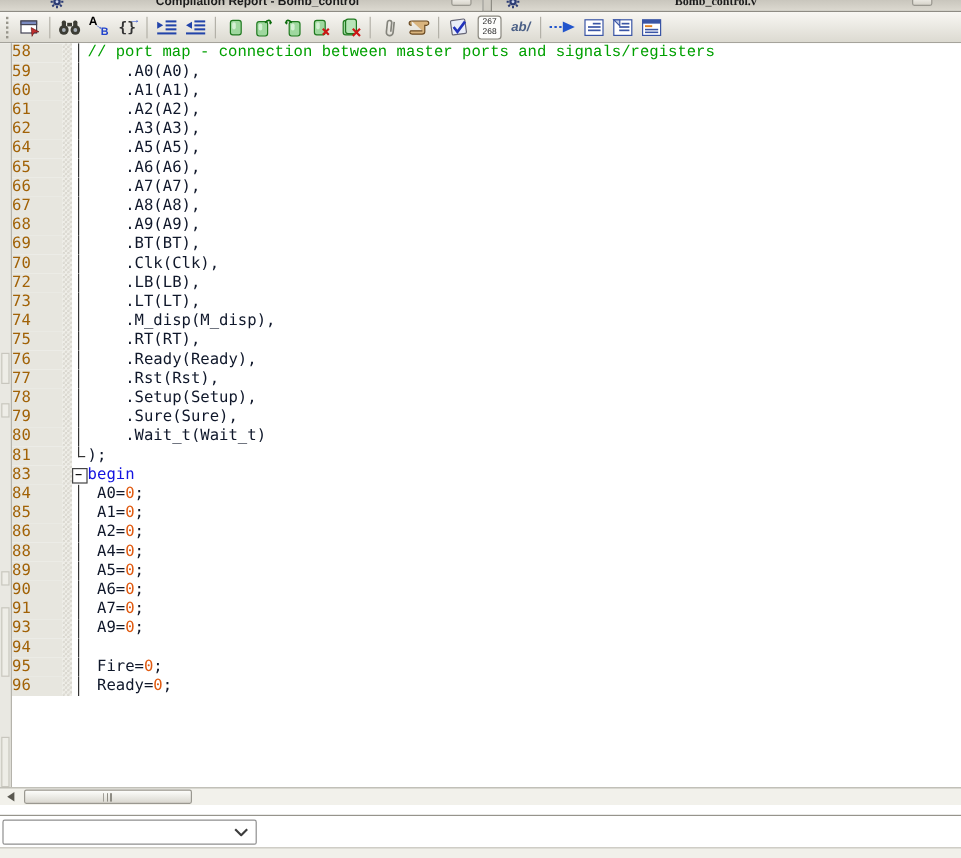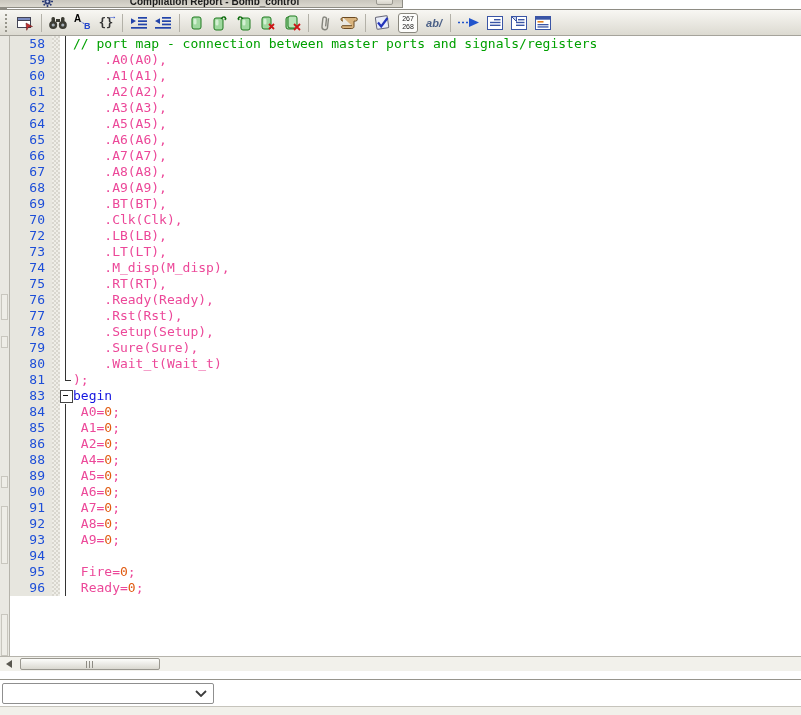--- a/index.html
+++ b/index.html
@@ -5,21 +5,21 @@
   * { box-sizing: border-box; margin: 0; padding: 0; }
   body {
     width: 801px; height: 715px; position: relative; overflow: hidden;
     background: #ffffff; font-family: "Liberation Sans", sans-serif;
   }
   :root {
     --c-comment: #00a000; --c-keyword: #1414e0; --c-number: #e05a10;
     --frame: #8e8c84; --chrome: #dddbd2;
   }
   
-  #titlebars { position: absolute; top: 0; left: 0; right: 0; height: 10px; display: flex; flex-direction: column; }
+  #titlebars { position: absolute; top: 0; left: 0; right: 0; height: 10px; display: flex; }
   .titlebar { background: linear-gradient(#c9c6bd,#dcd9d0); border-bottom: 1px solid var(--frame); overflow: hidden; position: relative; }
   .tb-left  { width: 403px; border-right: 1px solid var(--frame); }
   .tb-div   { width: 7px; background: #cfccc3; border-bottom: 1px solid var(--frame); border-right: 1px solid var(--frame); }
   .tb-right { flex: 1; font-family: Liberation Serif, serif; }
   .tb-inner { display: flex; align-items: center; height: 20px; margin-top: -9px; }
   .tb-title { flex: 1; text-align: center; font-size: 10px; font-weight: bold; color: #1c1c1c; white-space: nowrap; overflow: hidden; }
   .tb-gear  { width: 11px; height: 11px; flex: 0 0 auto; }
   .tb-left  .tb-gear { margin-left: 42px; }
   .tb-right .tb-gear { margin-left: 12px; }
   .tb-btn { width: 17px; height: 8px; border: 1px solid #9a9890; border-radius: 2px;
@@ -41,39 +41,39 @@
   .rp-b { position: absolute; left: 14px; top: 9px; font: bold 9px "Liberation Sans", sans-serif; color: #2244cc; }
   .cnt-box { border: 1px solid #8a887f; border-radius: 3px; background: #fdfdfb; padding: 1px 3px;
              font: 7px "Liberation Sans", sans-serif; color: #222; text-align: center; line-height: 8px; }
   .ab { font: italic bold 11px "Liberation Sans", sans-serif; color: #4a5f86; text-align: center; }
   
   #editor { position: absolute; top: 36px; left: 0; width: 801px; height: 620px; display: flex; background: #fff; }
   #left-strip { width: 10px; background: #e9e8e2; border-right: 1px solid #b5b3ab; position: relative; }
   #left-strip .frag { position: absolute; left: 1px; right: 1px; border: 1px solid #c8c6be; background: #eeede7; }
   #code-lines { flex: 1; overflow: hidden; }
   .ln { display: grid; grid-template-columns: 42px 8px 13px 1fr; height: 16px; }
-  .cell-num { background: #e7e6df; text-align: right; padding-right: 7px;
-              font: 13px/16px "DejaVu Sans Mono", monospace; color: #1d4ed8; }
+  .cell-num { background: #e7e6df; padding-right: 7px;
+              font: 13px/16px "DejaVu Sans Mono", monospace; color: #a16207; }
   .cell-hatch { background-color: #efeee8;
     background-image:
       linear-gradient(45deg, #d9d7cf 25%, transparent 25%, transparent 75%, #d9d7cf 75%),
       linear-gradient(45deg, #d9d7cf 25%, transparent 25%, transparent 75%, #d9d7cf 75%);
     background-size: 4px 4px; background-position: 0 0, 2px 2px; }
   .cell-fold { position: relative; background: #fff; }
   .cell-fold.bar::before { content: ""; position: absolute; left: 5px; top: 0; bottom: 0; border-left: 1px solid #333; }
   .cell-fold.corner::before { content: ""; position: absolute; left: 5px; top: 0; height: 8px; width: 5px;
     border-left: 1px solid #333; border-bottom: 1px solid #333; }
   .cell-fold.minus::before { content: ""; position: absolute; left: 0px; top: 2px; width: 11px; height: 11px;
     border: 1px solid #444; background: #fff; }
   .cell-fold.minus::after { content: ""; position: absolute; left: 3px; top: 7px; width: 5px; border-top: 1px solid #111; }
   .cell-code { white-space: pre; font: 13px/16px "DejaVu Sans Mono", monospace; color: #000; }
-  .s-c { color: var(--c-comment); }
+  .s-c { color: var(--c-comment); font-family: Liberation Mono, monospace; }
   .s-k { color: var(--c-keyword); }
   .s-n { color: var(--c-number); }
-  .s-p { color: #ec4899; }
+  .s-p { color: #0f172a; }
   
   #hscroll { position: absolute; top: 656px; left: 0; right: 0; height: 15px;
     background: #f2f1eb; border-top: 1px solid #b5b3ab; display: flex; align-items: center; padding-left: 6px; }
   .sb-arrow { width: 0; height: 0; border-top: 4px solid transparent; border-bottom: 4px solid transparent;
     border-right: 6px solid #5a5850; margin-right: 8px; }
   .sb-thumb { width: 140px; height: 12px; background: linear-gradient(#fdfdfb,#dad8d0);
     border: 1px solid #9a9890; border-radius: 2px; position: relative; }
   .sb-thumb::before { content: ""; position: absolute; left: 50%; top: 2px; transform: translateX(-50%);
     width: 8px; height: 7px;
     background: repeating-linear-gradient(90deg, #8e8c84 0 1px, transparent 1px 3px); }
@@ -483,26 +483,20 @@
         <div class="cell-fold bar"></div>
         <div class="cell-code"><span class="s-p"> A6=</span><span class="s-n">0</span><span class="s-p">;</span></div>
       </div>
       <div class="ln">
         <div class="cell-num">91</div>
         <div class="cell-hatch"></div>
         <div class="cell-fold bar"></div>
         <div class="cell-code"><span class="s-p"> A7=</span><span class="s-n">0</span><span class="s-p">;</span></div>
       </div>
       <div class="ln">
-        <div class="cell-num">92</div>
-        <div class="cell-hatch"></div>
-        <div class="cell-fold bar"></div>
-        <div class="cell-code"><span class="s-p"> A8=</span><span class="s-n">0</span><span class="s-p">;</span></div>
-      </div>
-      <div class="ln">
         <div class="cell-num">93</div>
         <div class="cell-hatch"></div>
         <div class="cell-fold bar"></div>
         <div class="cell-code"><span class="s-p"> A9=</span><span class="s-n">0</span><span class="s-p">;</span></div>
       </div>
       <div class="ln">
         <div class="cell-num">94</div>
         <div class="cell-hatch"></div>
         <div class="cell-fold bar"></div>
         <div class="cell-code"></div>

